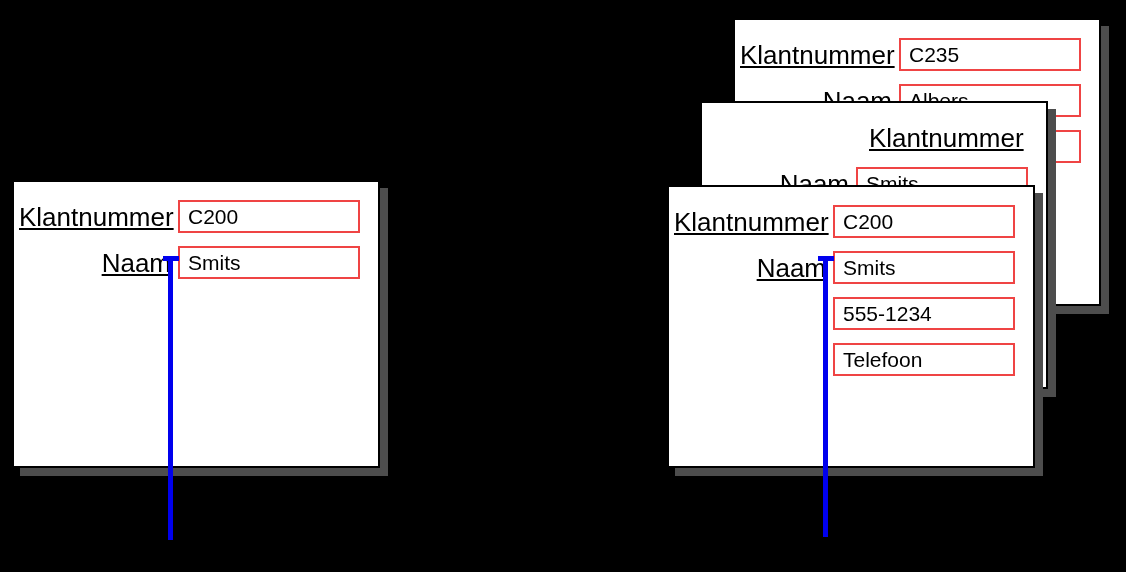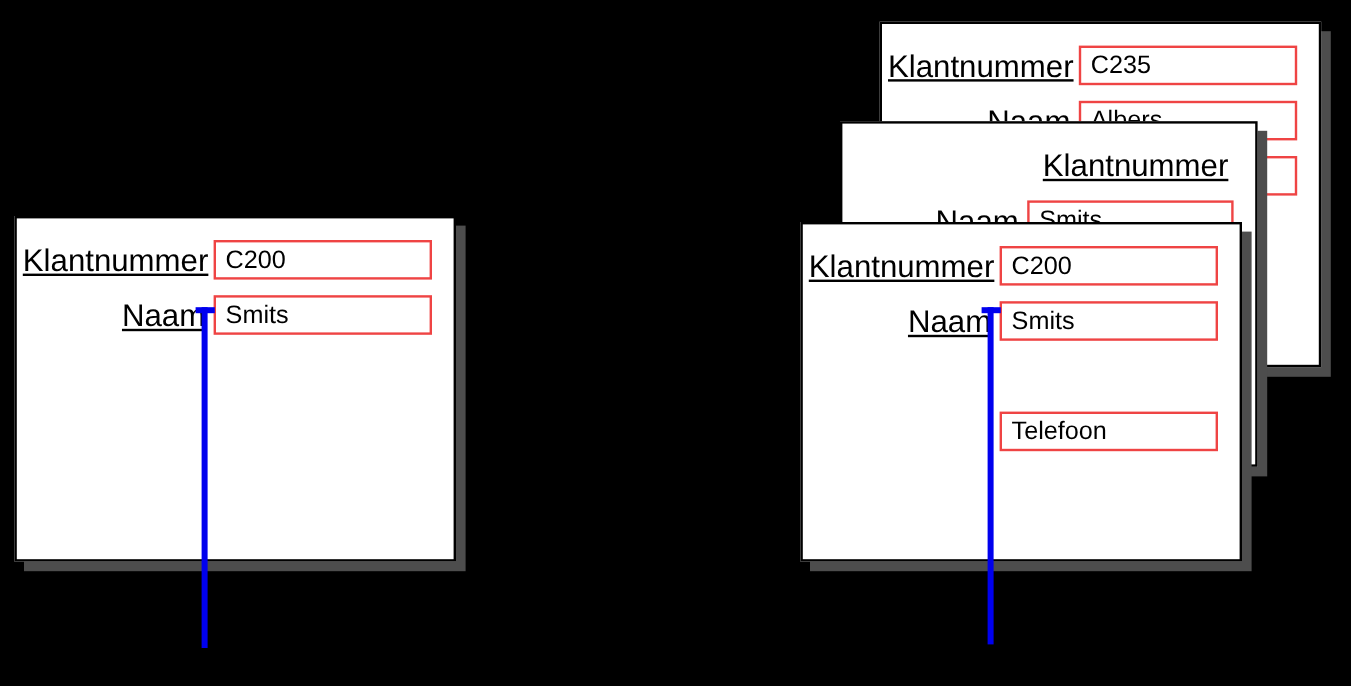--- a/index.html
+++ b/index.html
@@ -174,20 +174,23 @@
       </div>
 
       <div class="field-row">
         <span class="field-label">Naam</span>
         <span class="field-box">
           <span class="field-value">Smits</span>
         </span>
       </div>
 
       <div class="field-row">
+        <span class="field-box">
+          <span class="field-value">555-1234</span>
+        </span>
       </div>
 
       <div class="field-row">
         <span class="field-box">
           <span class="field-value">Telefoon</span>
         </span>
       </div>
 
     </div>
   </div>

